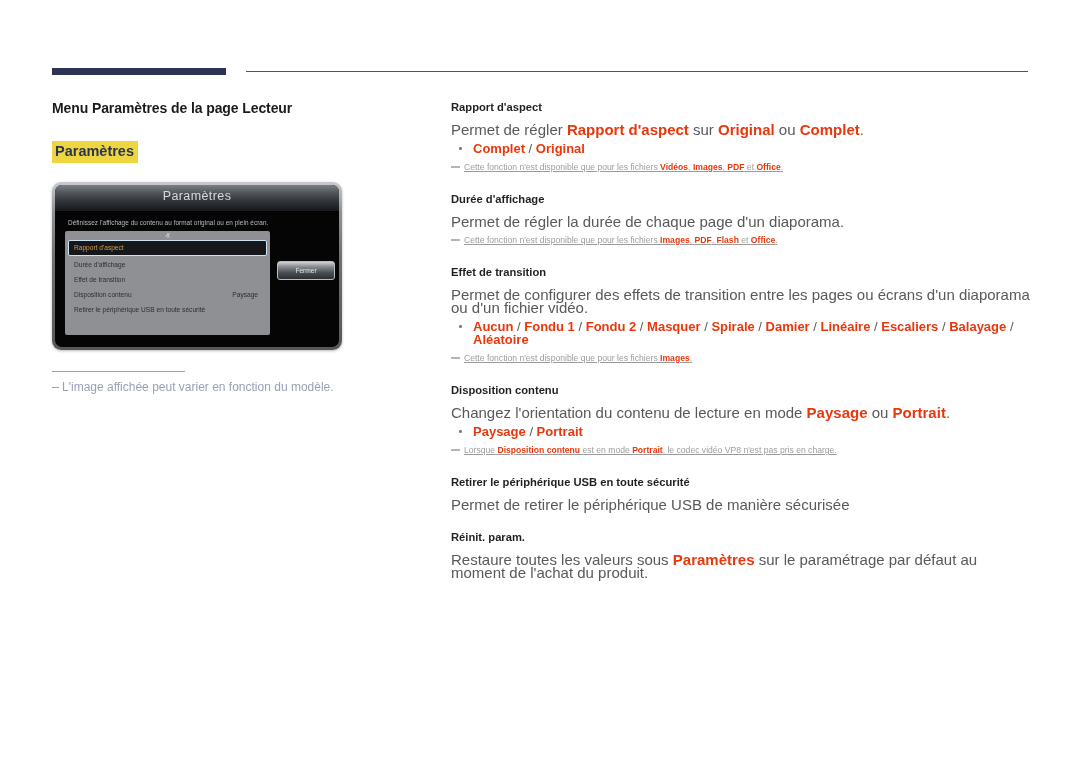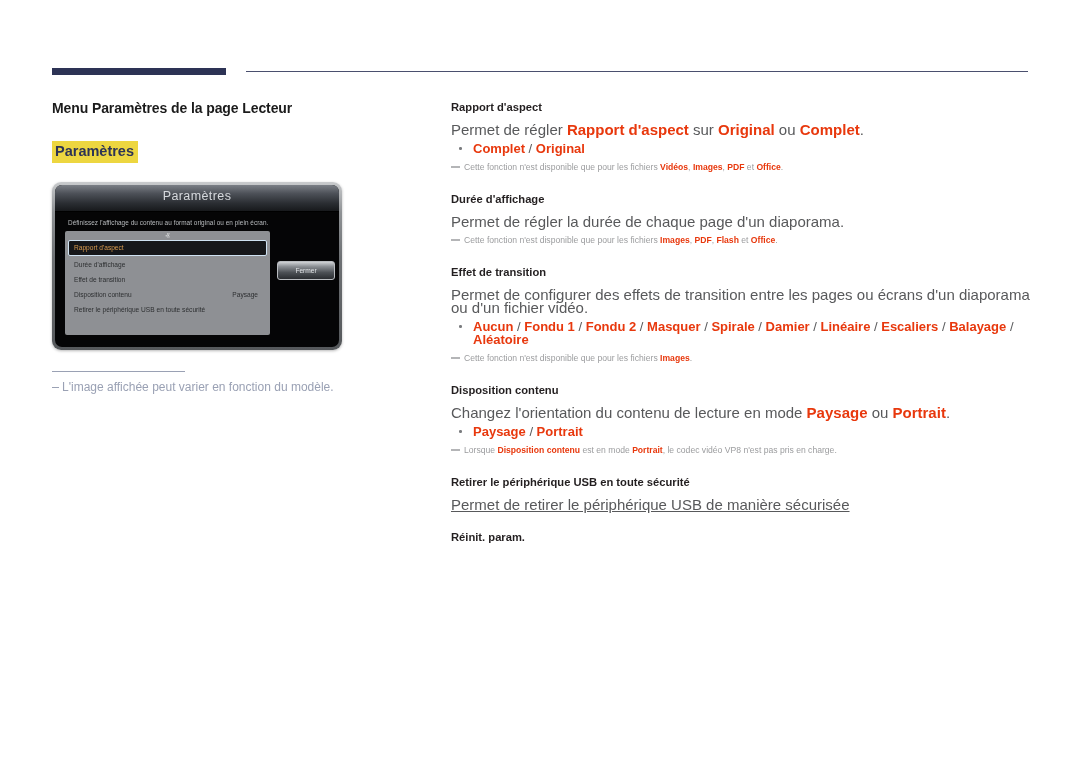--- a/index.html
+++ b/index.html
@@ -220,21 +220,21 @@
     line-height: 14px;
     margin: 0 0 9px 0;
   }
   .sec + .sec { margin-top: 19px; }
   .sec-body {
     font-size: 15px;
     color: #58595b;
     line-height: 13px;
     margin: 0 0 6px 0;
   }
-  .sec-body.last { margin-bottom: 0; text-decoration: underline; }
+  .sec-body.last { margin-bottom: 0; }
   .hl { color: #e8380d; font-weight: bold; }
   .sep { color: #58595b; font-weight: normal; }
 
   .bullet-line {
     font-size: 13px;
     line-height: 13px;
     margin: 0 0 6px 0;
     padding-left: 22px;
     position: relative;
     color: #e8380d;
@@ -250,20 +250,21 @@
     border-radius: 50%;
   }
 
   .note-line {
     font-size: 8.6px;
     color: #9b9c9e;
     line-height: 12px;
     margin: 0;
     padding-left: 13px;
     position: relative;
+    text-decoration: underline;
   }
   .note-line .dash {
     position: absolute;
     left: 0;
     top: 5px;
     width: 9px;
     height: 1.6px;
     background: #b4b5b7;
   }
   .note-line .hl { color: #e8380d; font-weight: bold; }
@@ -330,14 +331,15 @@
       <p class="sec-body"><span class="">Changez l'orientation du contenu de lecture en mode </span><span class="hl">Paysage</span><span class=""> ou </span><span class="hl">Portrait</span><span class="">.</span></p>
       <p class="bullet-line"><span class="dot"></span><span class="hl">Paysage</span><span class="sep"> / </span><span class="hl">Portrait</span></p>
       <p class="note-line"><span class="dash"></span><span class="">Lorsque </span><span class="hl">Disposition contenu</span><span class=""> est en mode </span><span class="hl">Portrait</span><span class="">, le codec vidéo VP8 n'est pas pris en charge.</span></p>
     </div>
     <div class="sec">
       <div class="sec-title">Retirer le périphérique USB en toute sécurité</div>
       <p class="sec-body last"><span class="">Permet de retirer le périphérique USB de manière sécurisée</span></p>
     </div>
     <div class="sec">
       <div class="sec-title">Réinit. param.</div>
+      <p class="sec-body last"><span class="">Restaure toutes les valeurs sous </span><span class="hl">Paramètres</span><span class=""> sur le paramétrage par défaut au moment de l'achat du produit.</span></p>
     </div>
   </div>
 
 </body></html>

